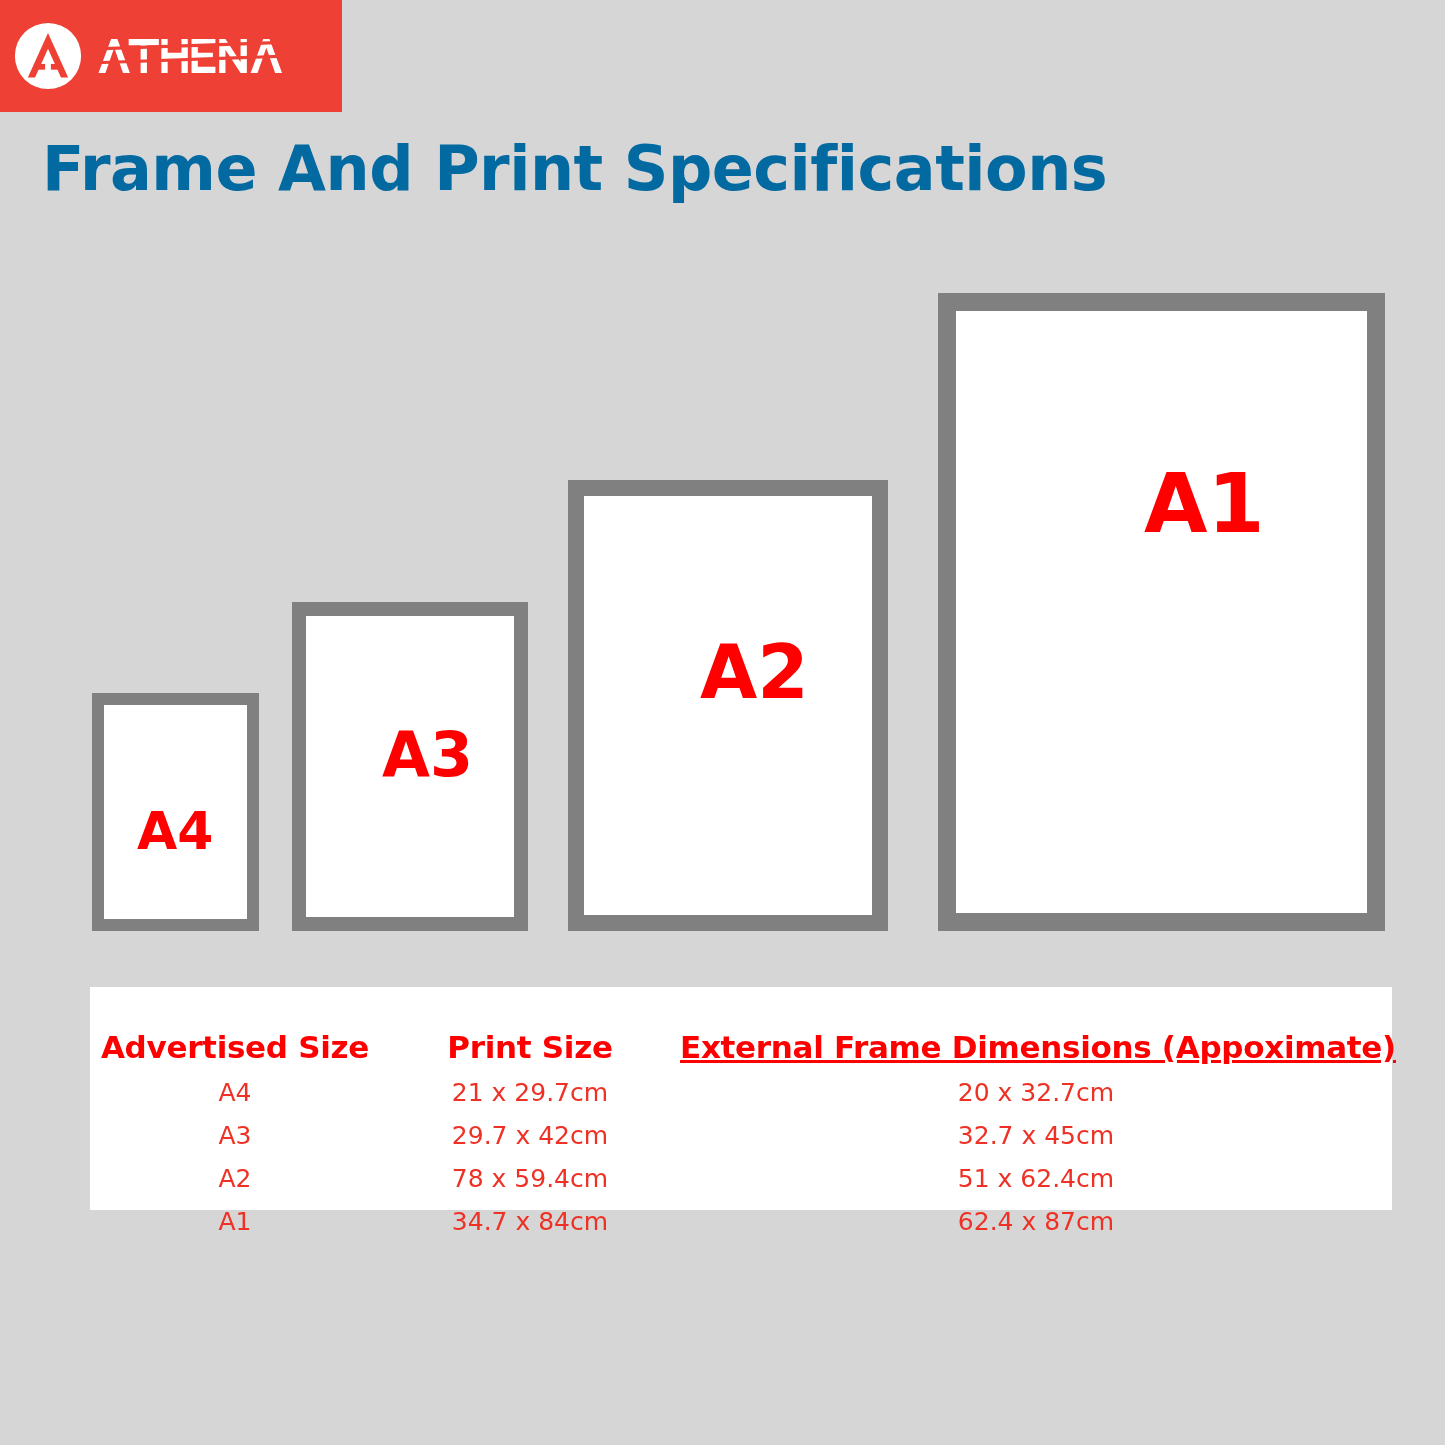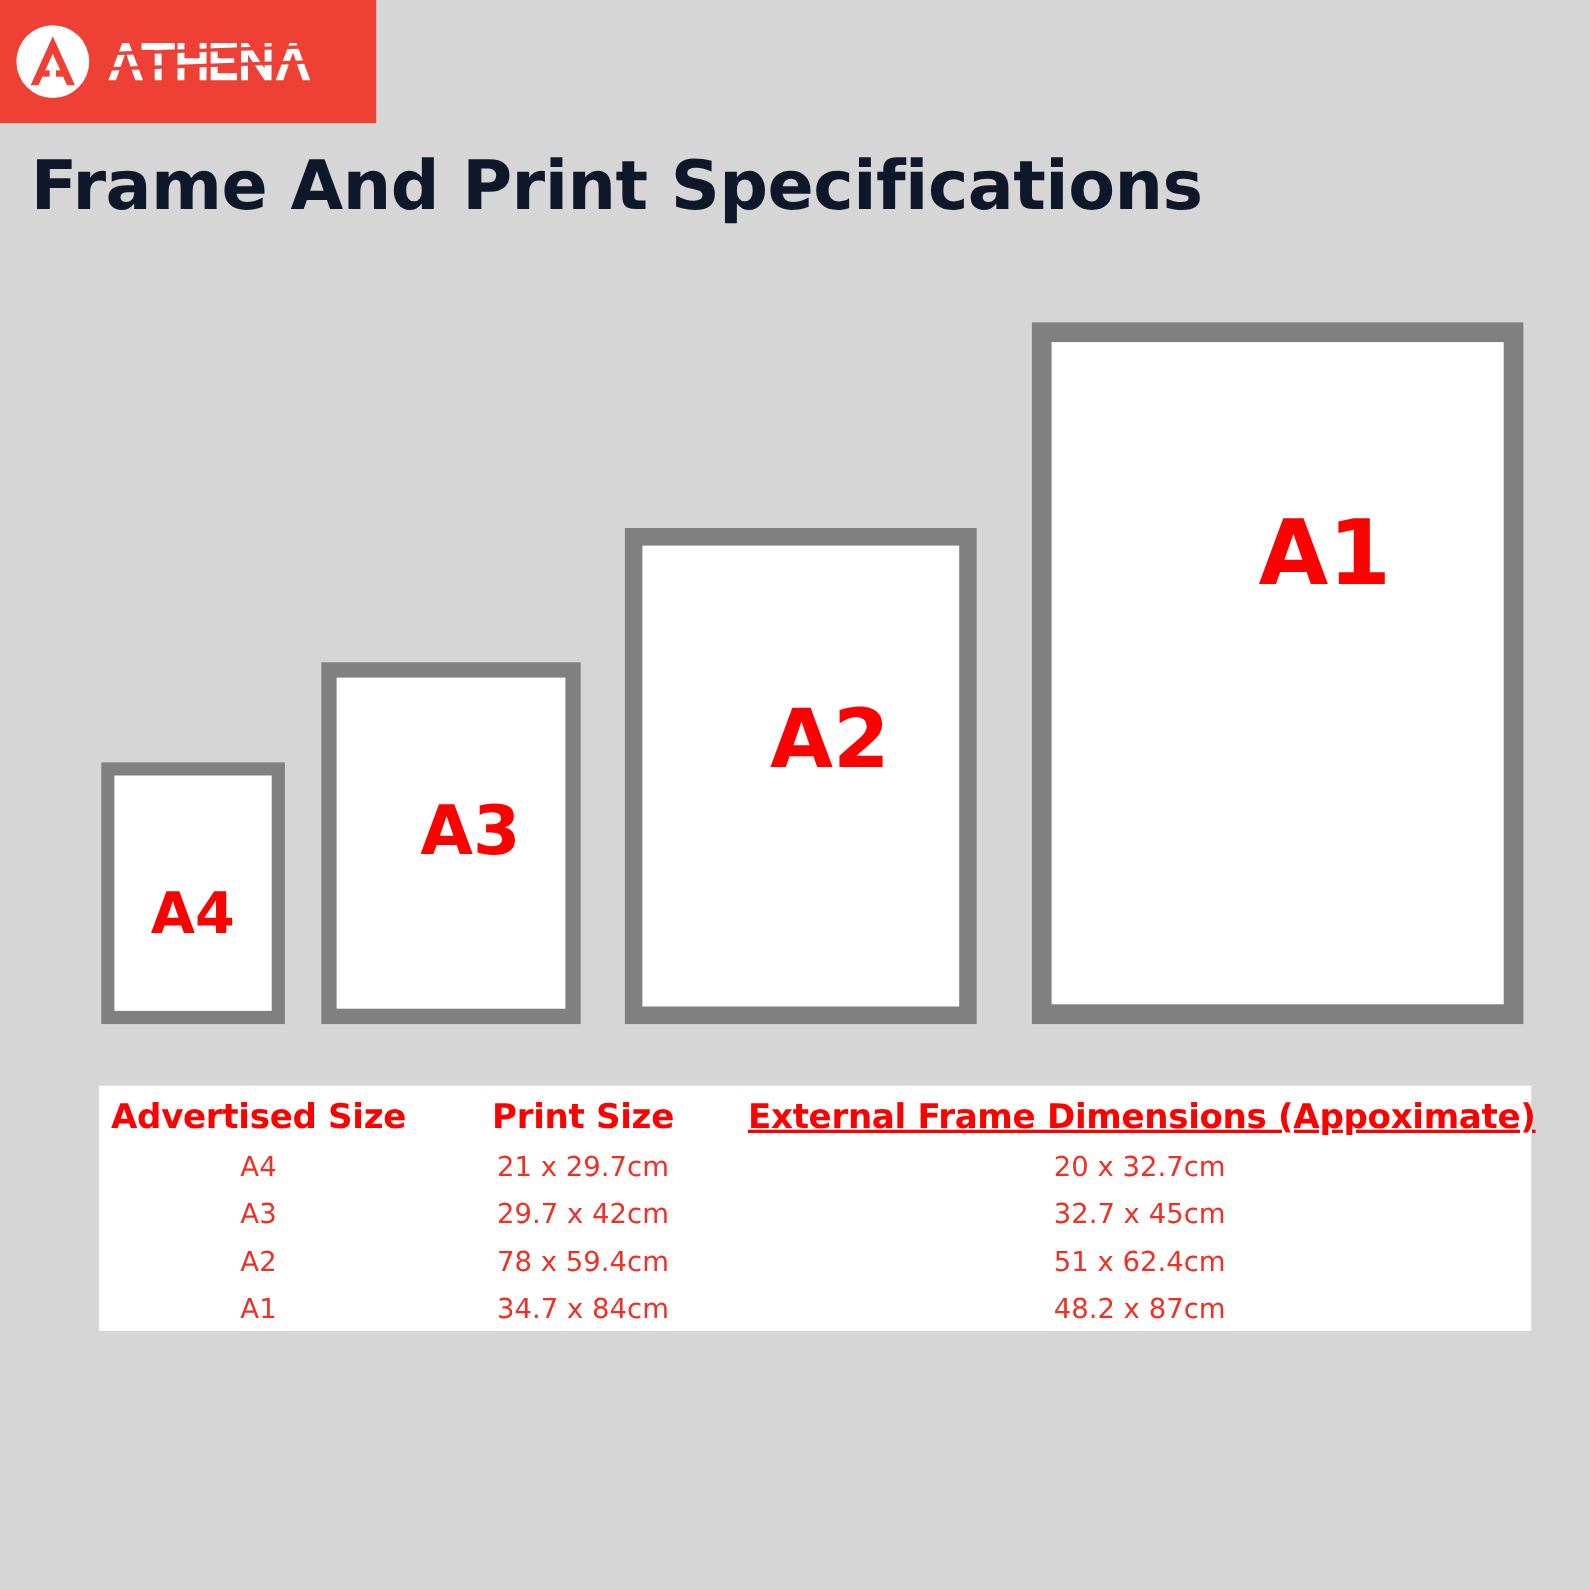--- a/index.html
+++ b/index.html
@@ -35,23 +35,23 @@
   }
   #brand-wordmark {
     margin-left: 12px;
     height: 44px;
     flex: 0 0 auto;
   }
 
   
   #page-heading {
     position: absolute;
-    left: 28px;
+    left: 42px;
     top: 136px;
-    color: #0f172a;
+    color: #0369a1;
     font-size: 62px;
     font-weight: bold;
     letter-spacing: -0.5px;
     white-space: nowrap;
     line-height: 1.05;
     font-family: "DejaVu Sans", sans-serif;
   }
 
   
   #frame-row {
@@ -82,20 +82,21 @@
     top: 987px;
     width: 1302px;
     height: 223px;
     background: #ffffff;
     box-sizing: border-box;
   }
   #spec-table table {
     width: 100%;
     border-collapse: collapse;
     table-layout: fixed;
+    margin-top: 32px;
   }
   #spec-table th {
     color: #fe0000;
     font-size: 31px;
     font-weight: bold;
     font-family: "DejaVu Sans", sans-serif;
     padding: 10px 0 6px 0;
     text-align: center;
     letter-spacing: -0.3px;
     white-space: nowrap;
@@ -185,17 +186,17 @@
           <td>32.7 x 45cm</td>
         </tr>
         <tr>
           <td>A2</td>
           <td>78 x 59.4cm</td>
           <td>51 x 62.4cm</td>
         </tr>
         <tr>
           <td>A1</td>
           <td>34.7 x 84cm</td>
-          <td>48.2 x 87cm</td>
+          <td>62.4 x 87cm</td>
         </tr>
       </tbody>
   </table>
 </div>
 
 </body></html>

